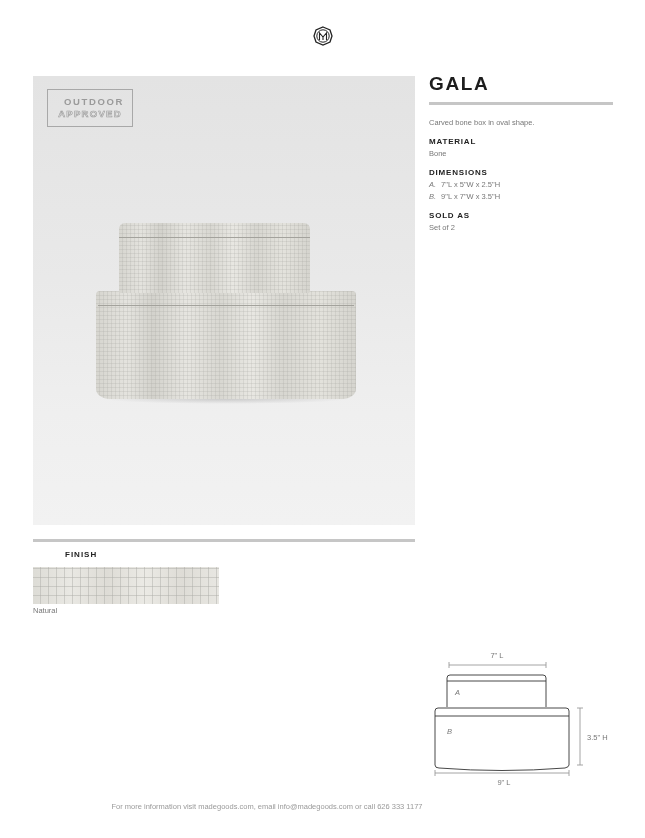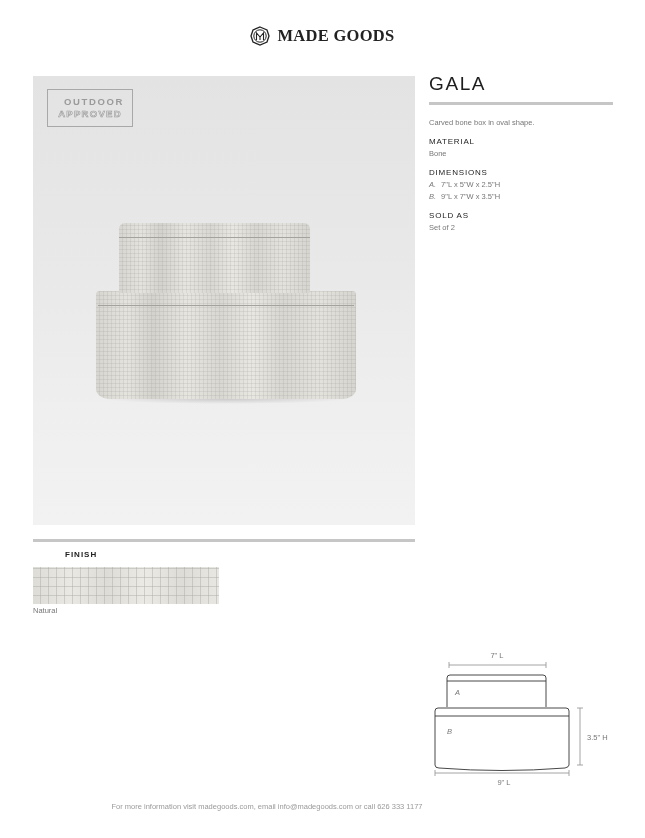--- a/index.html
+++ b/index.html
@@ -35,42 +35,41 @@
 
   .finish-label { position: absolute; left: 33px; top: 550px; font-size: 8px; font-weight: bold; letter-spacing: 1px; color: #222; padding-left: 32px; }
   .swatch { position: absolute; left: 33px; top: 567px; width: 186px; height: 37px;
             background-color: #e4e3de;
             background-image:
               repeating-linear-gradient(90deg, transparent 0px, transparent 7px, rgba(170,170,165,0.45) 7px, rgba(170,170,165,0.45) 8px),
               repeating-linear-gradient(0deg, transparent 0px, transparent 8px, rgba(170,170,165,0.45) 8px, rgba(170,170,165,0.45) 9px),
               linear-gradient(90deg, #dddcd6 0%, #e9e8e3 20%, #dedcd6 40%, #ebeae5 60%, #dedcd6 80%, #e8e7e2 100%); }
   .finish-name { position: absolute; left: 33px; top: 606px; font-size: 7.5px; color: #777; }
 
-  .title { position: absolute; left: 429px; top: 73px; font-size: 19px; font-weight: normal; letter-spacing: 1.6px; color: #1d1d1d; }
+  .title { position: absolute; left: 429px; top: 73px; font-size: 19px; font-weight: bold; letter-spacing: 1.6px; color: #1d1d1d; }
   .rule-title { position: absolute; left: 429px; top: 102px; width: 184px; height: 3px; background: #c6c6c6; }
   .desc { position: absolute; left: 429px; top: 118px; font-size: 7.5px; color: #777; }
-  .spec-h { position: absolute; left: 429px; font-size: 8px; font-weight: normal; letter-spacing: 0.8px; color: #222; }
+  .spec-h { position: absolute; left: 429px; font-size: 8px; font-weight: bold; letter-spacing: 0.8px; color: #222; }
   .spec-v { position: absolute; left: 429px; font-size: 7.5px; color: #777; }
   .spec-v .ix { font-style: italic; display: inline-block; width: 10px; }
 
   .diagram { position: absolute; left: 425px; top: 645px; width: 195px; height: 145px; }
   .diagram svg text { font-family: "Liberation Sans", "DejaVu Sans", sans-serif; }
 
   .footer { position: absolute; left: 0; top: 802px; width: 534px; text-align: center; font-size: 7.5px; color: #9a9a9a; }
 </style>
 </head>
 <body>
 
 <div class="logo">
   <svg class="mark" viewBox="0 0 20 20">
     <polygon points="10,1 17,4 19,10 17,16 10,19 3,16 1,10 3,4" fill="none" stroke="#222" stroke-width="1.3"></polygon>
     <circle cx="10" cy="10" r="6.2" fill="none" stroke="#222" stroke-width="1"></circle>
     <path d="M6.5 14 V7 L10 11 L13.5 7 V14 M10 11 V14" fill="none" stroke="#222" stroke-width="1.1"></path>
   </svg>
-  <span class="word">MADE GOODS</span>
 </div>
 
 <div class="photo">
   <div class="badge">
     <span class="l1">OUTDOOR</span>
     <span class="l2">APPROVED</span>
   </div>
   <div class="shadow"></div>
   <div class="box box-b">
       <div class="lid"></div>

